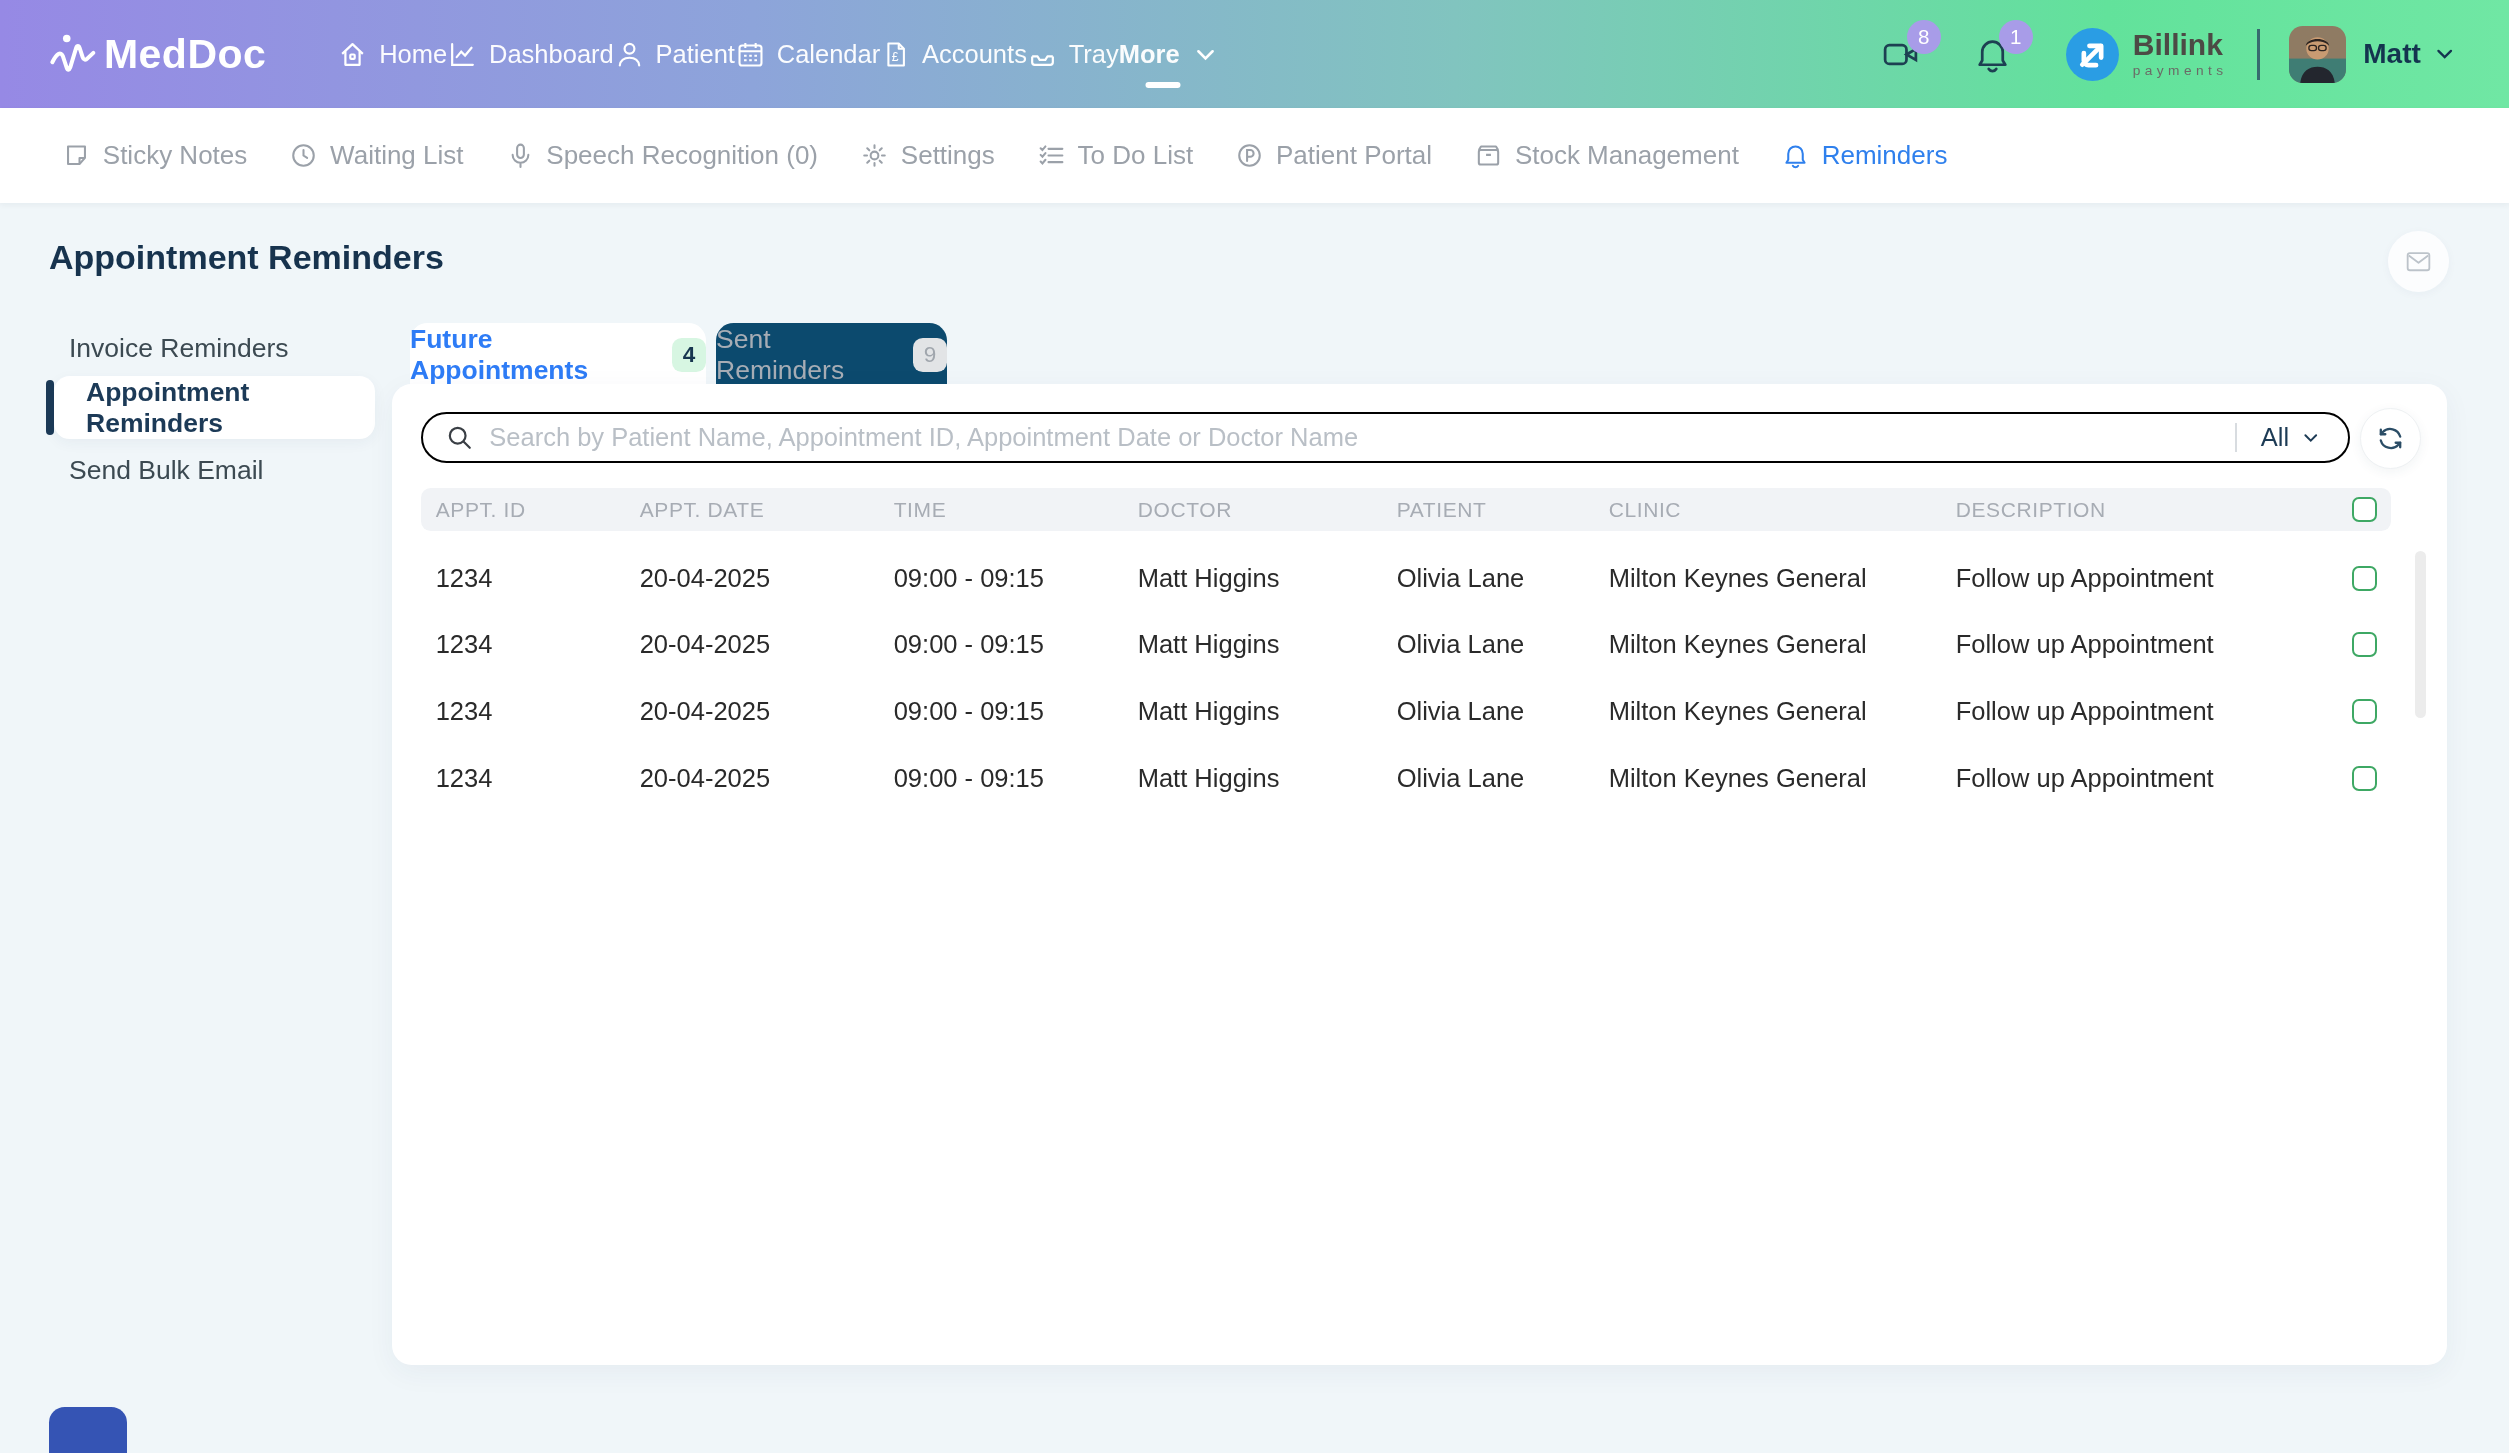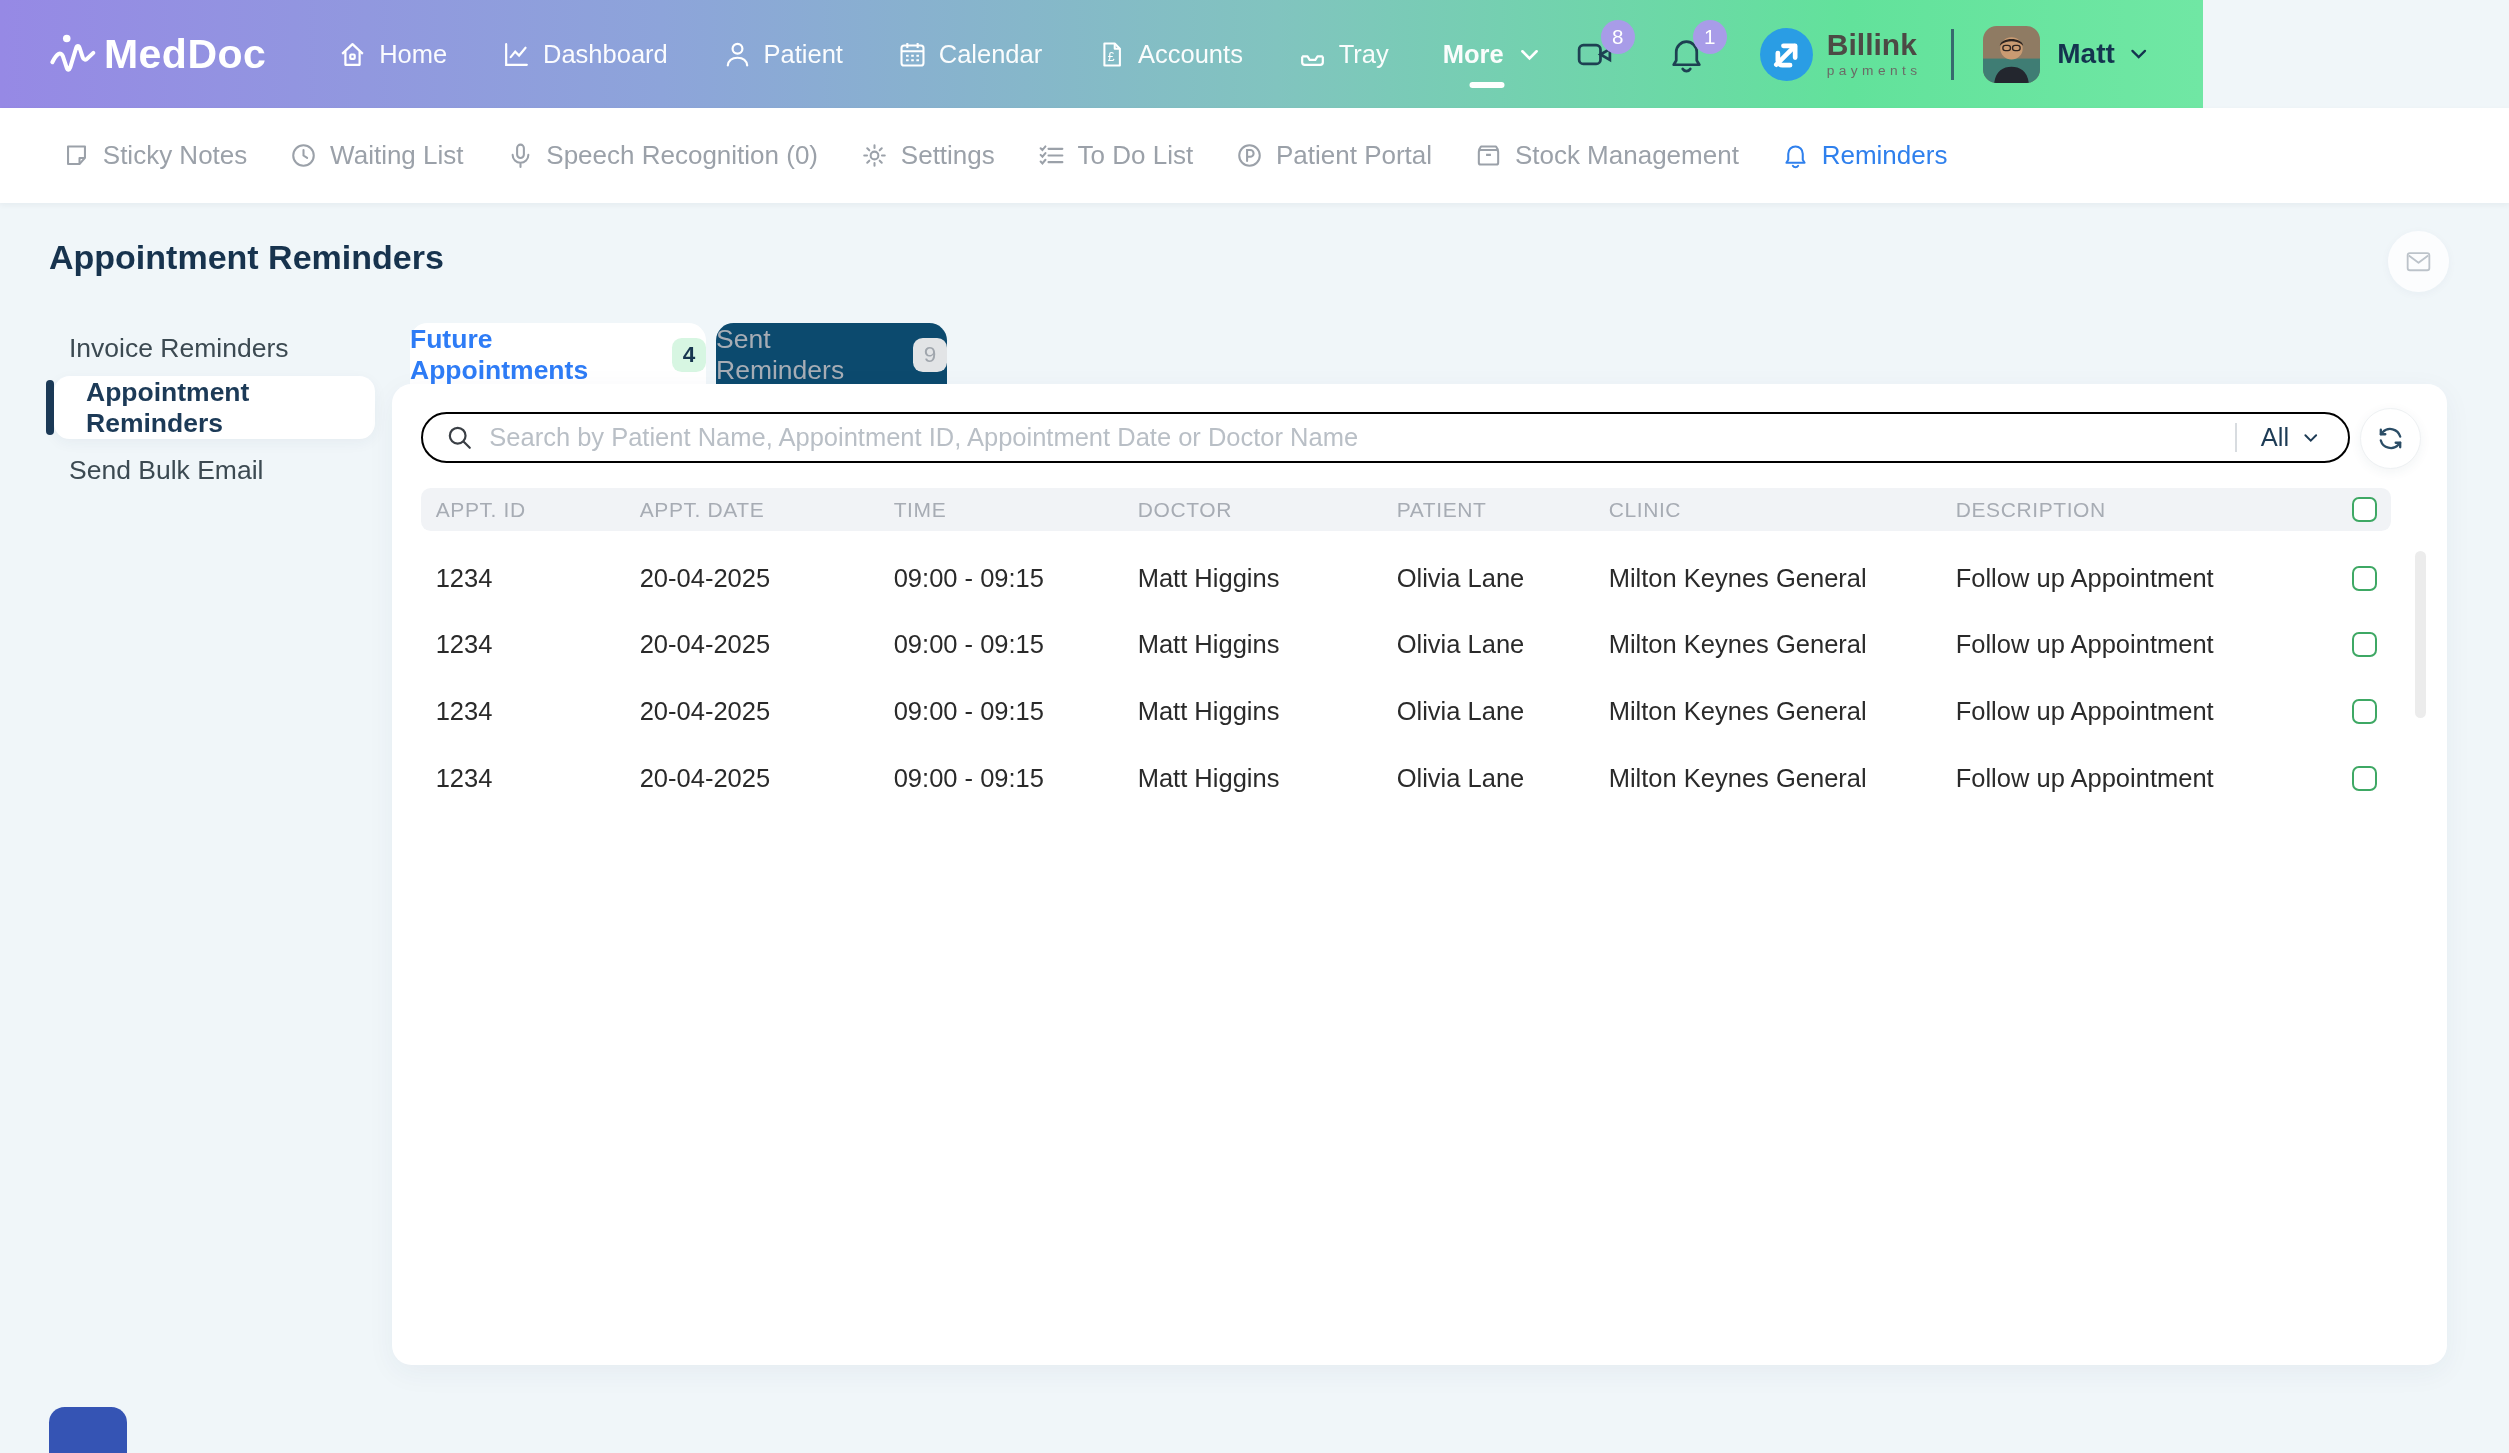--- a/index.html
+++ b/index.html
@@ -6,29 +6,29 @@
   html,body { width:2509px; height:1454px; }
   body {
     position:relative; overflow:hidden;
     background:#f0f6f9;
     font-family:"Liberation Sans", sans-serif;
   }
   svg { display:block; }
 
   
   .topbar {
-    position:absolute; left:0; top:0; width:2203px; height:108px;
+    position:absolute; left:0; top:0; width:2509px; height:108px;
     background:linear-gradient(90deg,#9689e5 0%,#8da4da 30%,#81c4bf 58%,#62e29b 84%,#70e7a4 100%);
     display:flex; align-items:center;
   }
   .brand { margin-left:49px; display:flex; align-items:center; gap:3.9px; }
   .brand .pulse { width:51px; height:45px; }
   .brand-text { color:#ffffff; font-size:41px; font-weight:600; letter-spacing:0.5px; }
 
-  .topnav { display:flex; align-items:flex-end; margin-left:71px; gap:54px; }
+  .topnav { display:flex; align-items:flex-end; margin-left:71px; }
   .topnav-item { display:flex; align-items:center; gap:10.8px; color:rgba(255,255,255,.96);
     font-size:25.5px; cursor:pointer; position:relative; }
   .topnav-item svg { width:31px; height:31px; }
   .topnav-item.more { font-weight:700; }
   .more-underline { position:absolute; left:50%; transform:translateX(-70%); top:43px;
     width:35px; height:6.9px; border-radius:3.9px; background:#ffffff; }
 
   .topbar-right { margin-left:auto; margin-right:51px; display:flex; align-items:center; }
   .icon-btn { position:relative; margin-right:51px; color:#1d4052; cursor:pointer; }
   .icon-btn svg { width:41px; height:41px; }

